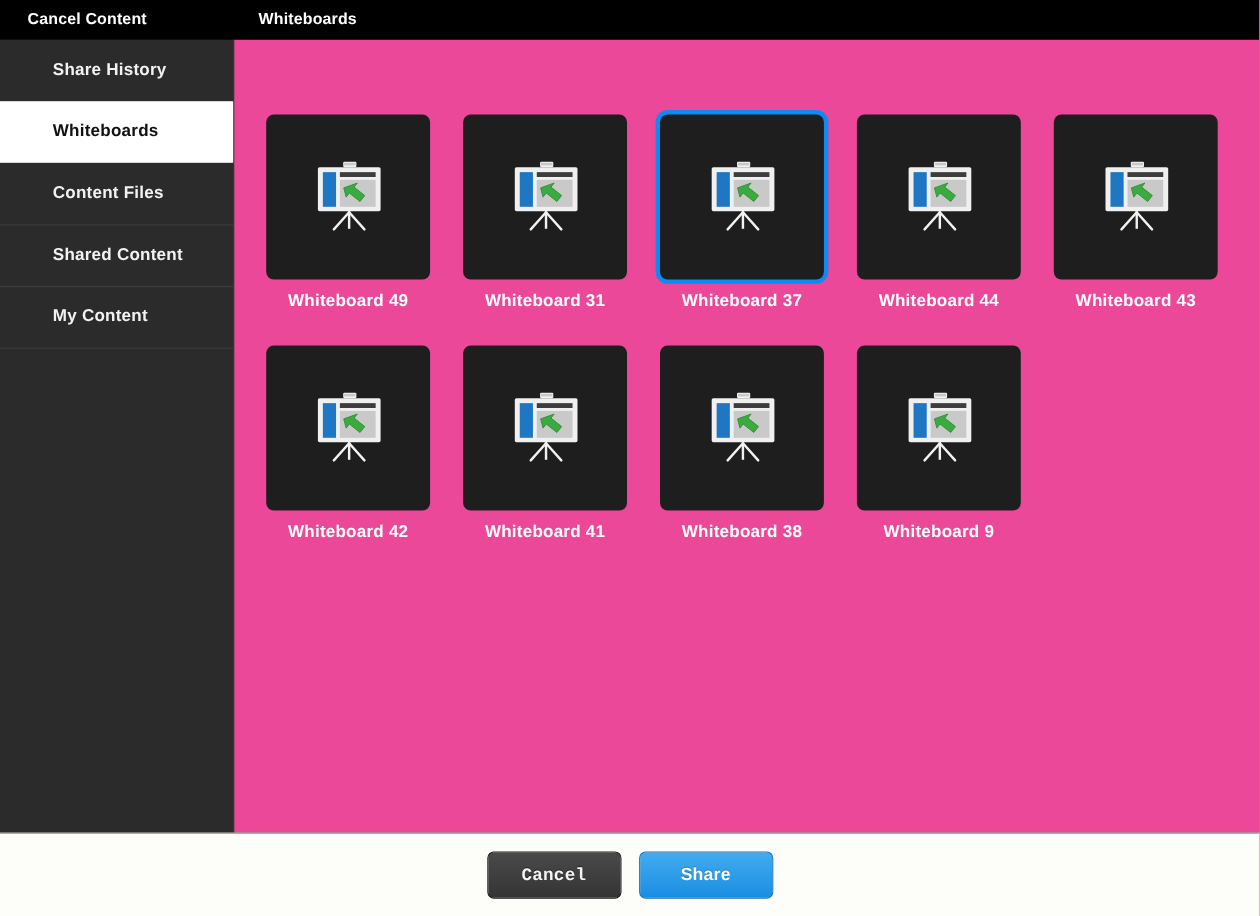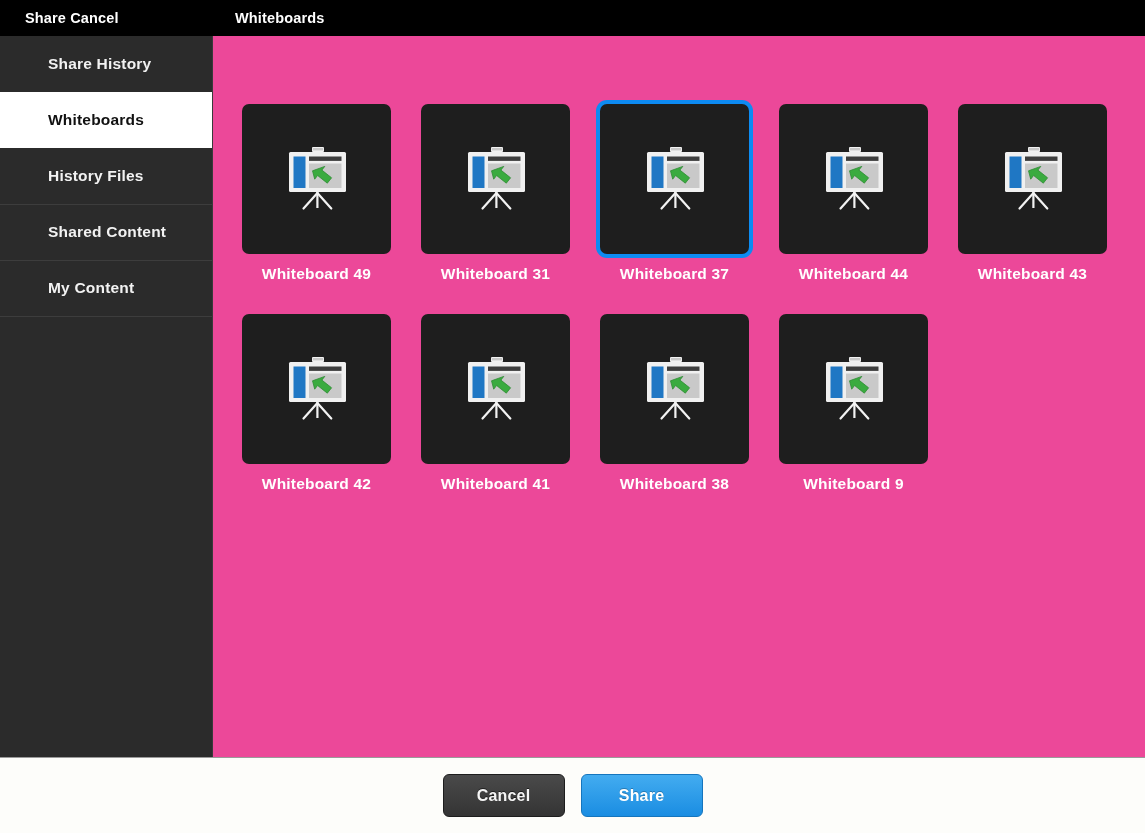--- a/index.html
+++ b/index.html
@@ -180,54 +180,55 @@
     cursor: pointer;
     display: flex;
     align-items: center;
     justify-content: center;
   }
   .btn-cancel {
     background: linear-gradient(#4a4a4a, #343434);
     color: #f5f5f5;
     border: 1px solid #1d1d1d;
     text-shadow: 0 -1px 0 rgba(0,0,0,.55);
+    font-family: Liberation Mono, monospace;
   }
   .btn-share {
     background: linear-gradient(#43acf0, #1a8de2);
     color: #ffffff;
     border: 1px solid #1575bd;
     text-shadow: 0 -1px 0 rgba(0,0,0,.25);
     text-align: right;
   }
 </style>
 </head>
 <body>
 
 <div id="app">
 
   <div class="titlebar">
     <div class="titlebar-left">
-      <span class="titlebar-title">Share Cancel</span>
+      <span class="titlebar-title">Cancel Content</span>
     </div>
     <div class="titlebar-right">
       <span class="titlebar-section">Whiteboards</span>
     </div>
   </div>
 
   <div class="body-area">
 
     <div class="sidebar">
       <div class="side-item">
         <span>Share History</span>
       </div>
       <div class="side-item selected">
         <span>Whiteboards</span>
       </div>
       <div class="side-item">
-        <span>History Files</span>
+        <span>Content Files</span>
       </div>
       <div class="side-item sep-top">
         <span>Shared Content</span>
       </div>
       <div class="side-item sep-top">
         <span>My Content</span>
       </div>
       <div class="sidebar-fill"></div>
     </div>
 

